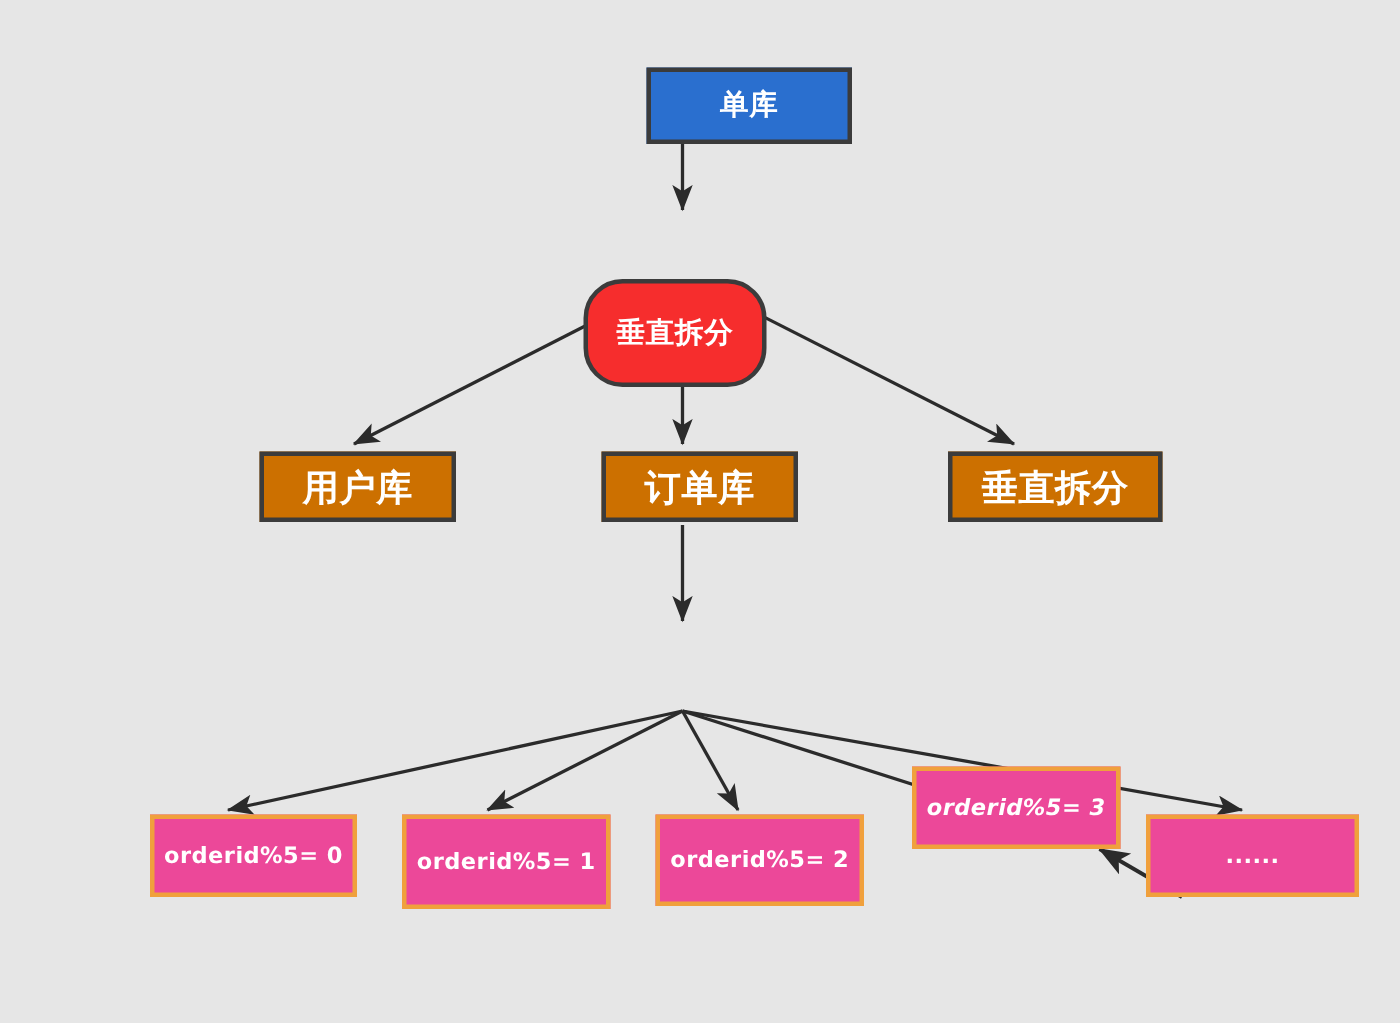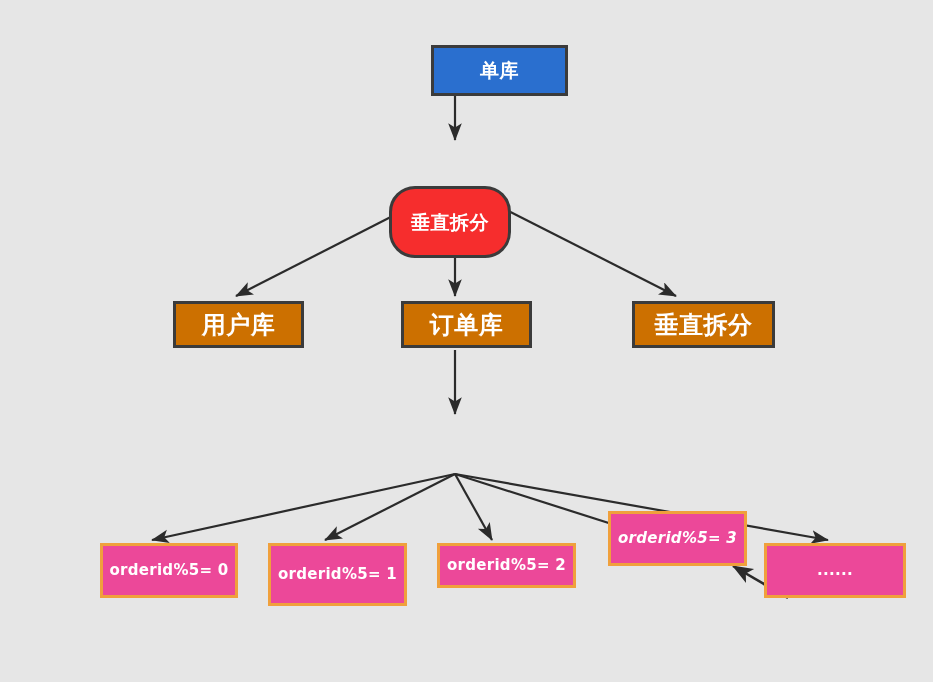--- a/index.html
+++ b/index.html
@@ -131,21 +131,21 @@
 
 
   <div class="node node-shard" style="left:80px; top:543px; width:138px; height:55px;">
     <span class="node-label">orderid%5= 0</span>
   </div>
 
   <div class="node node-shard" style="left:248px; top:543px; width:139px; height:63px;">
     <span class="node-label">orderid%5= 1</span>
   </div>
 
-  <div class="node node-shard" style="left:417px; top:543px; width:139px; height:45px;">
+  <div class="node node-shard" style="left:417px; top:543px; width:139px; height:61px;">
     <span class="node-label">orderid%5= 2</span>
   </div>
 
   <div class="node node-shard" style="left:588px; top:511px; width:139px; height:55px;font-style:italic;">
     <span class="node-label">orderid%5= 3</span>
   </div>
 
   <div class="node node-shard" style="left:744px; top:543px; width:142px; height:55px;">
     <span class="node-label">......</span>
   </div>

